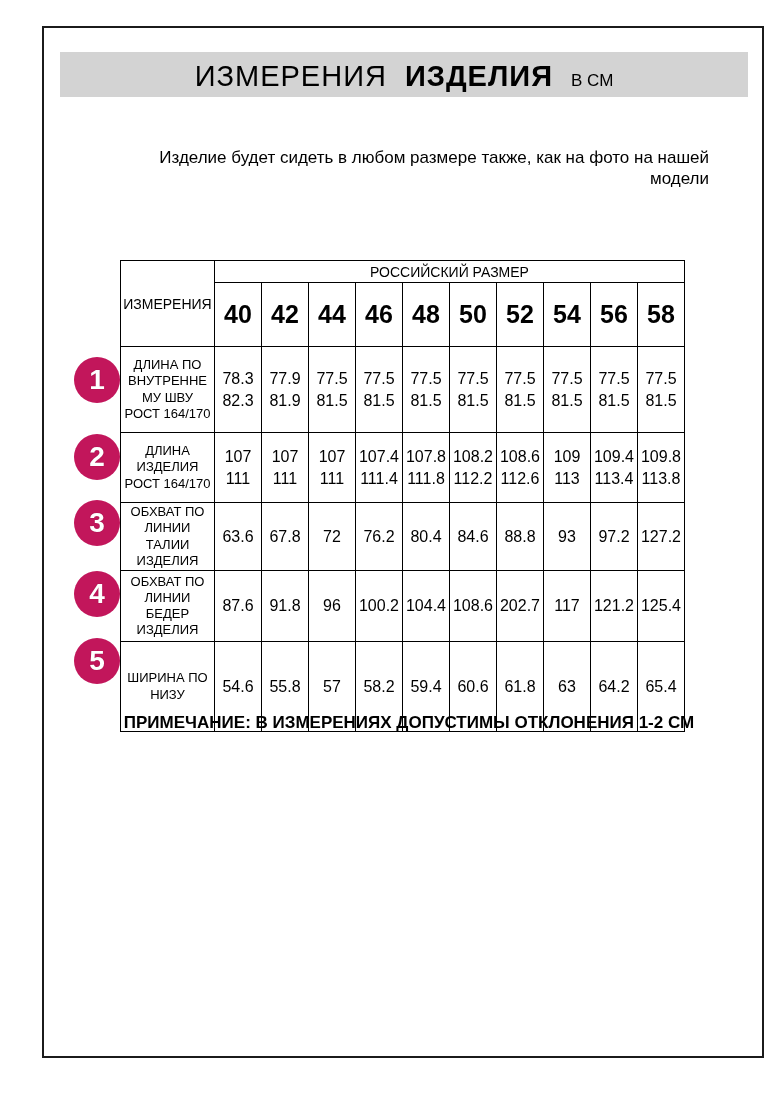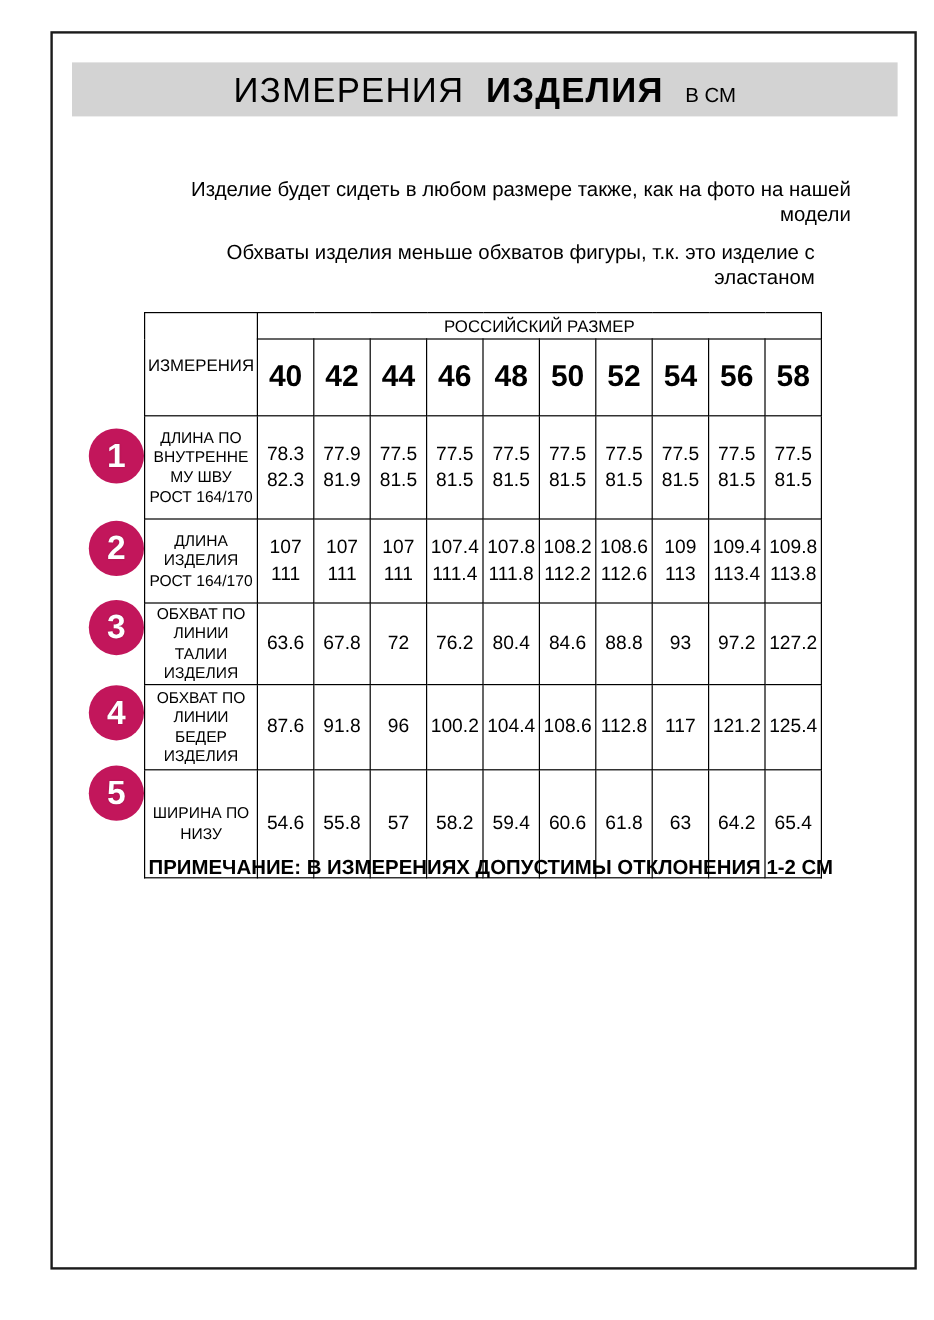--- a/index.html
+++ b/index.html
@@ -60,21 +60,20 @@
   <div class="frame"></div>
 
   <div class="title-bar">
     <span class="t1">ИЗМЕРЕНИЯ</span>
     <span class="t2">ИЗДЕЛИЯ</span>
     <span class="t3">В СМ</span>
   </div>
 
 
   <div class="para p1">Изделие будет сидеть в любом размере также, как на фото на нашей модели</div>
-  <div class="para p2">Обхваты изделия меньше обхватов фигуры, т.к. это изделие с эластаном</div>
 
   <table class="size-table">
     <colgroup>
       <col style="width:94px">
       <col style="width:47px">
         <col style="width:47px">
         <col style="width:47px">
         <col style="width:47px">
         <col style="width:47px">
       <col style="width:47px">
@@ -173,21 +172,21 @@
           <td class="rlabel">ОБХВАТ ПО
 ЛИНИИ
 БЕДЕР
 ИЗДЕЛИЯ</td>
           <td class="val">87.6</td>
           <td class="val">91.8</td>
           <td class="val">96</td>
           <td class="val">100.2</td>
           <td class="val">104.4</td>
           <td class="val">108.6</td>
-          <td class="val">112.8</td>
+          <td class="val">202.7</td>
           <td class="val">117</td>
           <td class="val">121.2</td>
           <td class="val">125.4</td>
         </tr>
         <tr style="height: 90px;">
           <td class="rlabel">ШИРИНА ПО
 НИЗУ</td>
           <td class="val">54.6</td>
           <td class="val">55.8</td>
           <td class="val">57</td>

